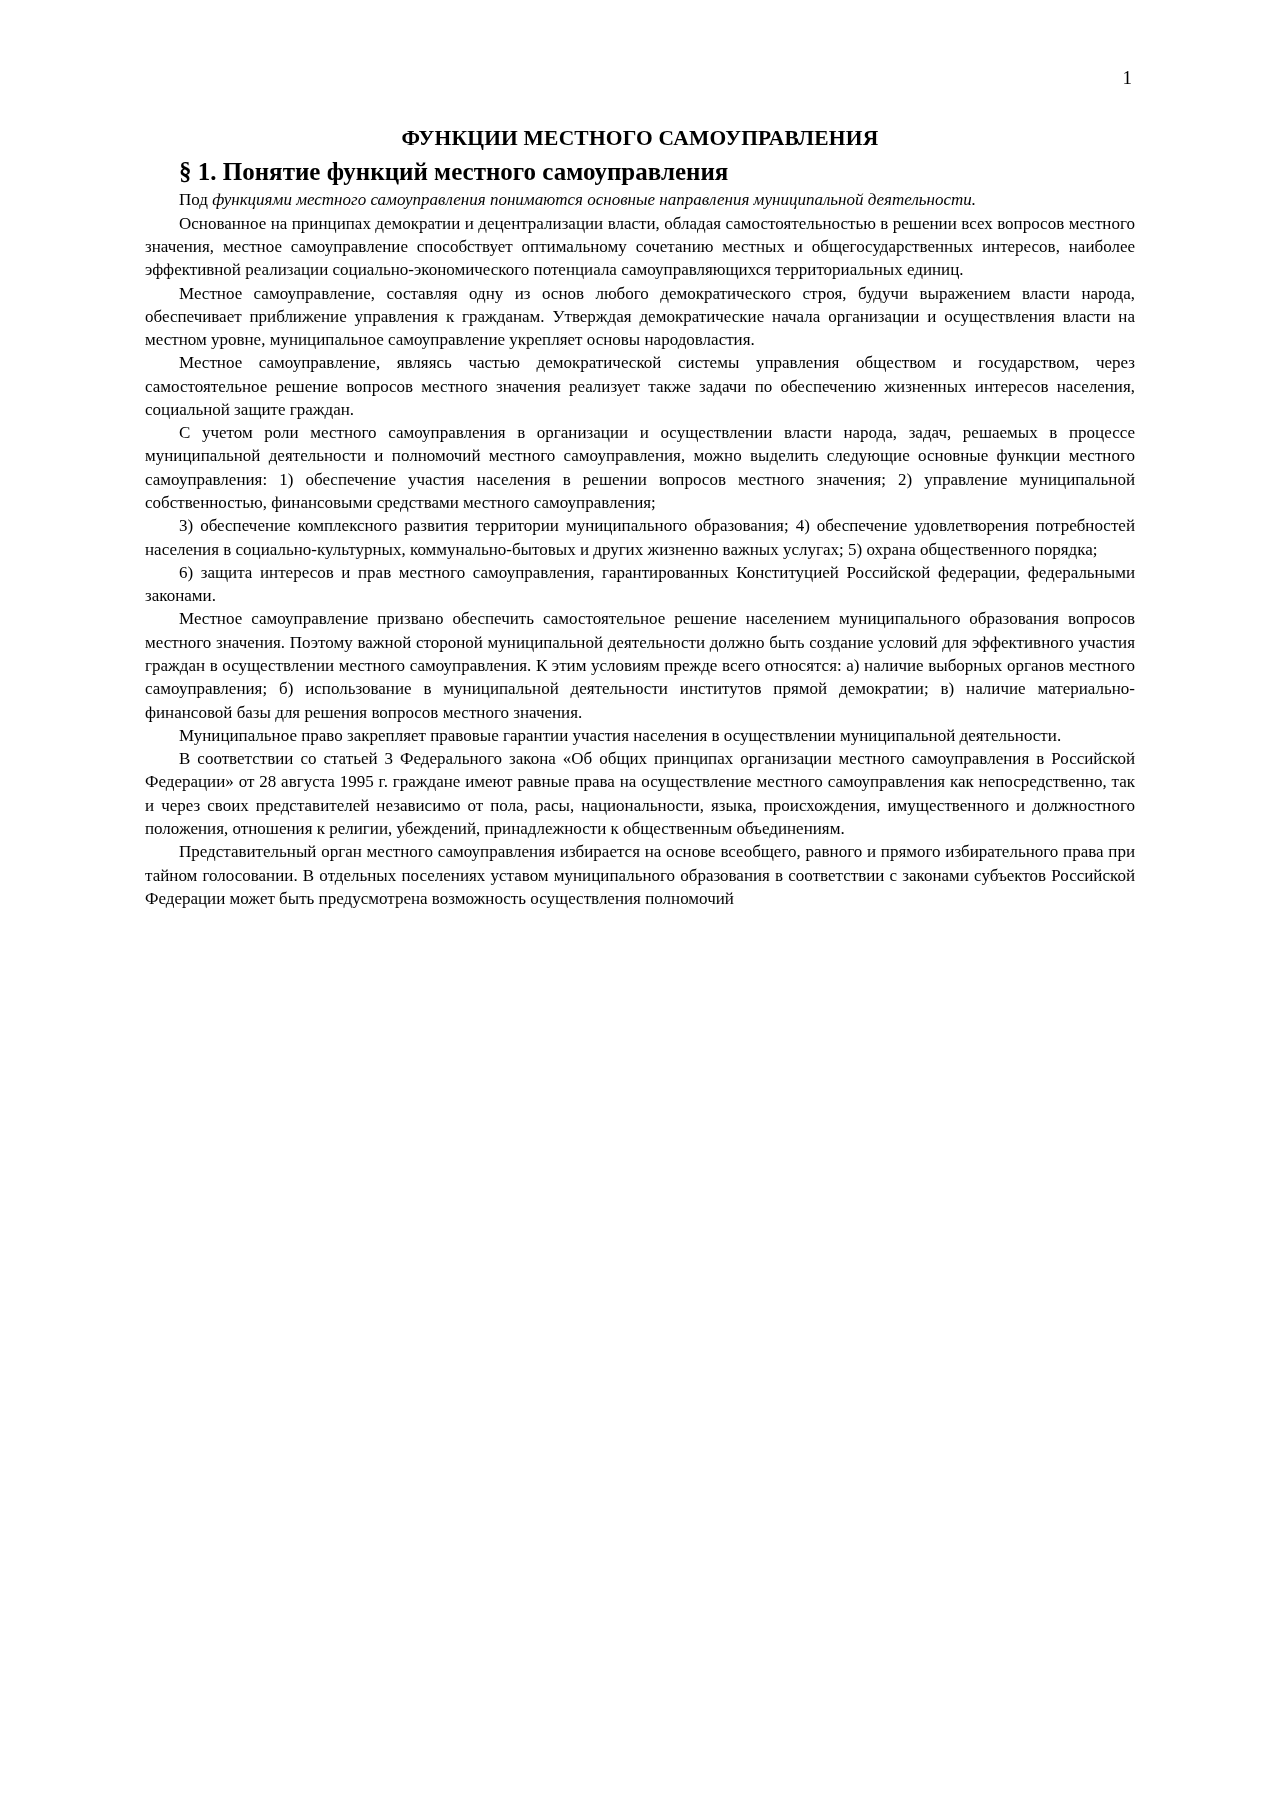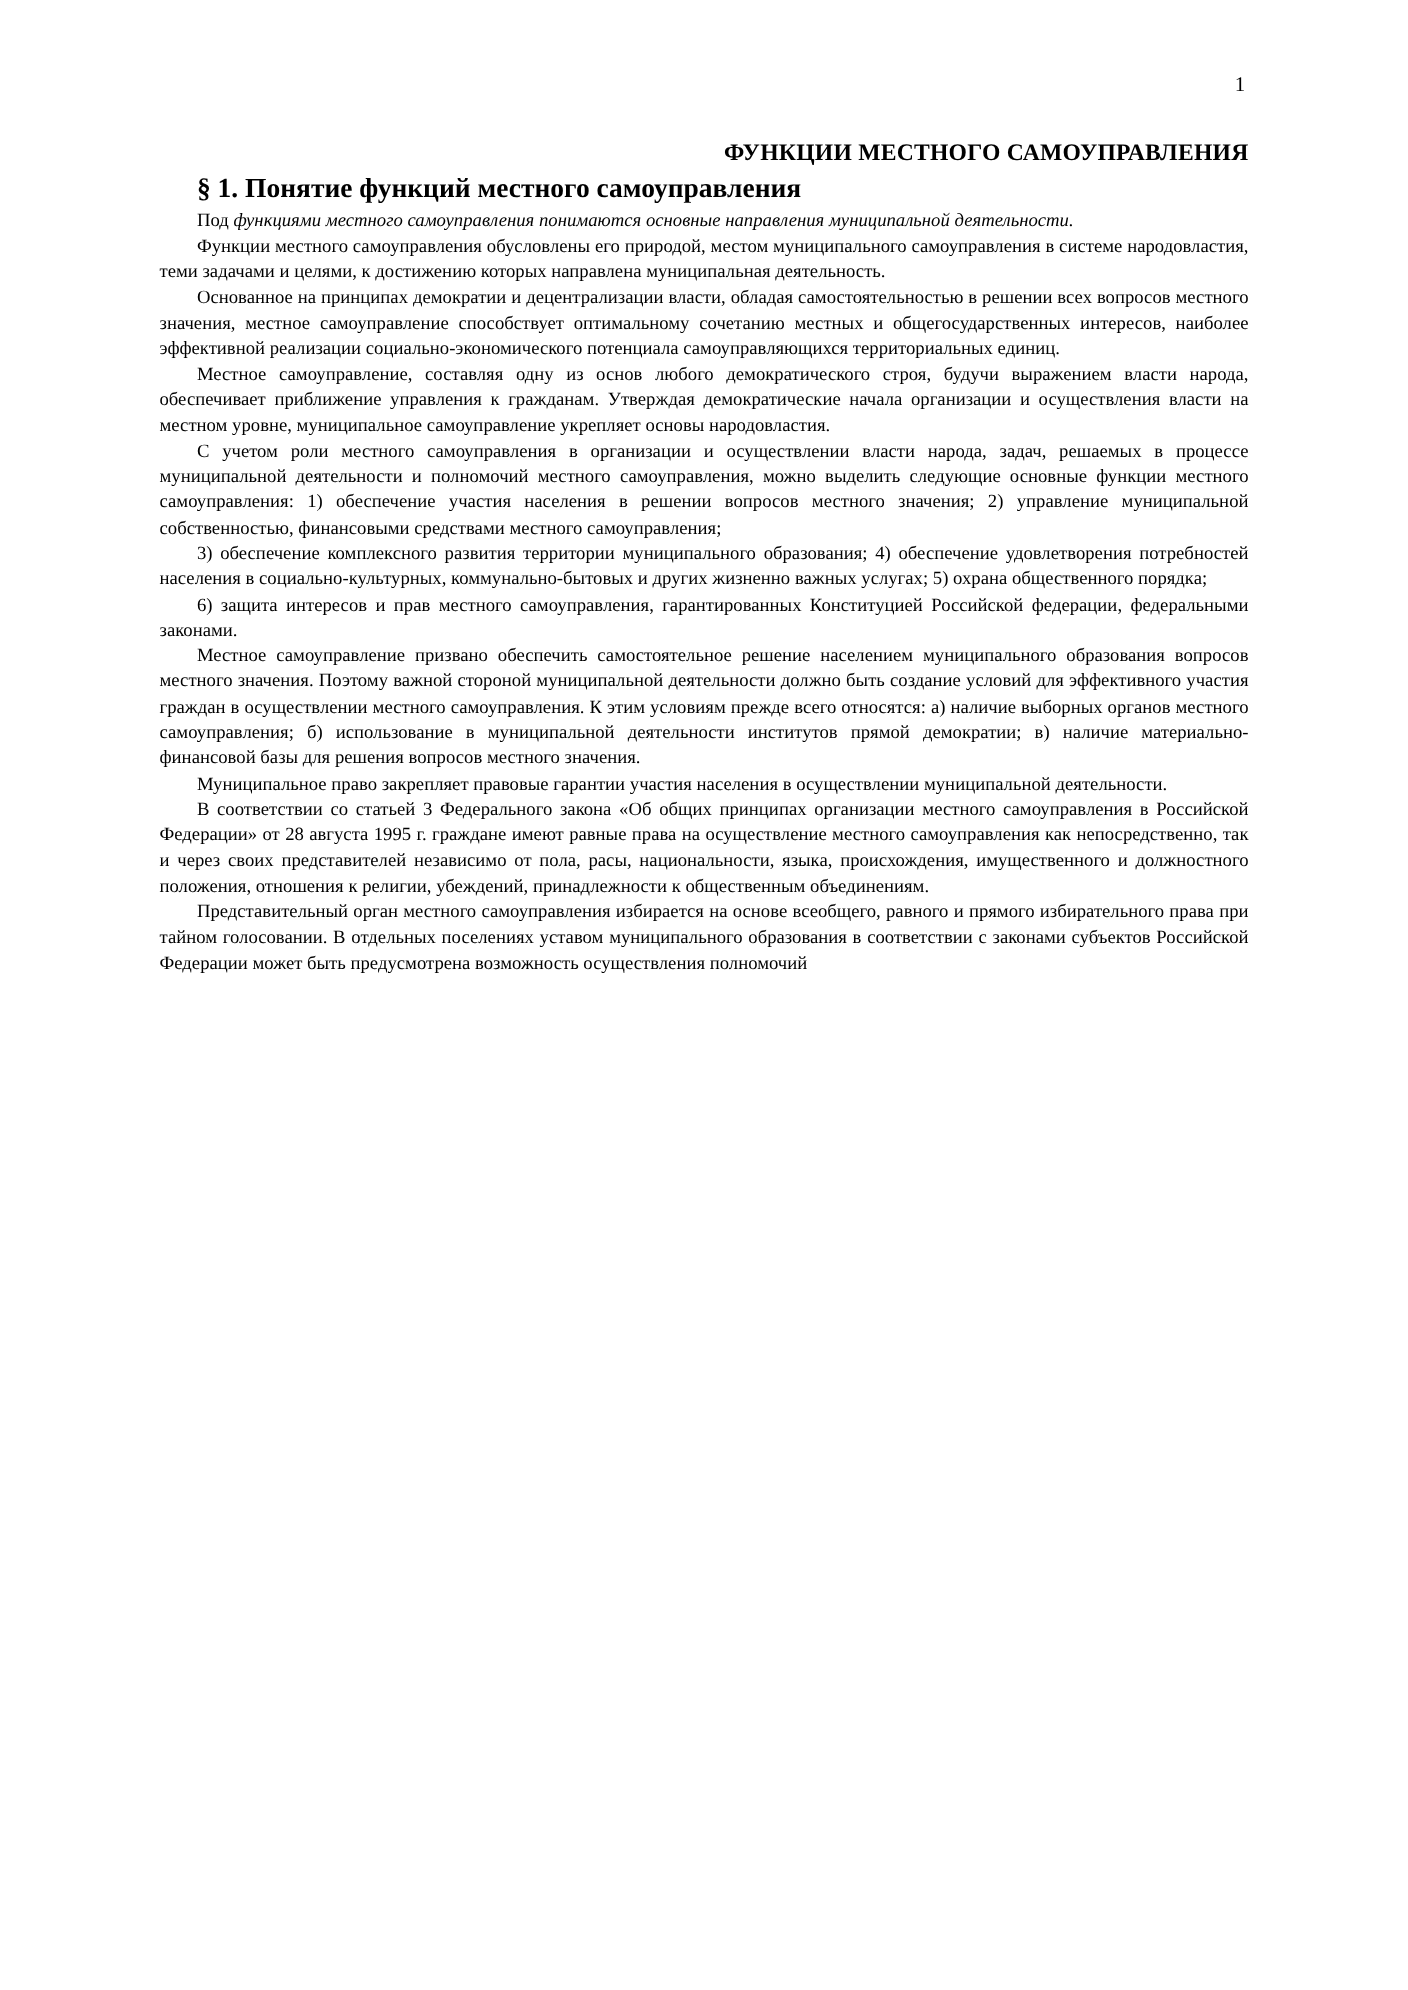--- a/index.html
+++ b/index.html
@@ -22,21 +22,21 @@
   }
   .page-number {
     position: absolute;
     top: 68px;
     right: 148px;
     font-size: 19px;
     line-height: 1;
     font-family: "Liberation Serif", serif;
   }
   .doc-title {
-    text-align: right;
+    text-align: center;
     font-weight: bold;
     font-size: 21.5px;
     letter-spacing: 0.2px;
     margin: 55px 0 0 0;
     line-height: 1.25;
   }
   .section-heading {
     font-weight: bold;
     font-size: 25px;
     margin: 4px 0 0 0;
@@ -61,23 +61,23 @@
 <div class="page">
 
   <div class="page-number">1</div>
 
   <h1 class="doc-title">ФУНКЦИИ МЕСТНОГО САМОУПРАВЛЕНИЯ</h1>
 
   <h2 class="section-heading">§ 1. Понятие функций местного самоуправления</h2>
 
   <p class="body italic-lead"><span>Под </span><span class="it">функциями местного самоуправления понимаются основные направления муниципальной деятельности.</span></p>
 
-  <p class="body">Функции местного самоуправления обусловлены его природой, местом муниципального самоуправления в системе народовластия, теми задачами и целями, к достижению которых направлена муниципальная деятельность.</p>
   <p class="body">Основанное на принципах демократии и децентрализации власти, обладая самостоятельностью в решении всех вопросов местного значения, местное самоуправление способствует оптимальному сочетанию местных и общегосударственных интересов, наиболее эффективной реализации социально-экономического потенциала самоуправляющихся территориальных единиц.</p>
   <p class="body">Местное самоуправление, составляя одну из основ любого демократического строя, будучи выражением власти народа, обеспечивает приближение управления к гражданам. Утверждая демократические начала организации и осуществления власти на местном уровне, муниципальное самоуправление укрепляет основы народовластия.</p>
+  <p class="body">Местное самоуправление, являясь частью демократической системы управления обществом и государством, через самостоятельное решение вопросов местного значения реализует также задачи по обеспечению жизненных интересов населения, социальной защите граждан.</p>
   <p class="body">С учетом роли местного самоуправления в организации и осуществлении власти народа, задач, решаемых в процессе муниципальной деятельности и полномочий местного самоуправления, можно выделить следующие основные функции местного самоуправления: 1) обеспечение участия населения в решении вопросов местного значения; 2) управление муниципальной собственностью, финансовыми средствами местного самоуправления;</p>
   <p class="body">3) обеспечение комплексного развития территории муниципального образования; 4) обеспечение удовлетворения потребностей населения в социально-культурных, коммунально-бытовых и других жизненно важных услугах; 5) охрана общественного порядка;</p>
   <p class="body">6) защита интересов и прав местного самоуправления, гарантированных Конституцией Российской федерации, федеральными законами.</p>
 
 
   <p class="body">Местное самоуправление призвано обеспечить самостоятельное решение населением муниципального образования вопросов местного значения. Поэтому важной стороной муниципальной деятельности должно быть создание условий для эффективного участия граждан в осуществлении местного самоуправления. К этим условиям прежде всего относятся: а) наличие выборных органов местного самоуправления; б) использование в муниципальной деятельности институтов прямой демократии; в) наличие материально-финансовой базы для решения вопросов местного значения.</p>
   <p class="body">Муниципальное право закрепляет правовые гарантии участия населения в осуществлении муниципальной деятельности.</p>
   <p class="body">В соответствии со статьей 3 Федерального закона «Об общих принципах организации местного самоуправления в Российской Федерации» от 28 августа 1995 г. граждане имеют равные права на осуществление местного самоуправления как непосредственно, так и через своих представителей независимо от пола, расы, национальности, языка, происхождения, имущественного и должностного положения, отношения к религии, убеждений, принадлежности к общественным объединениям.</p>
   <p class="body">Представительный орган местного самоуправления избирается на основе всеобщего, равного и прямого избирательного права при тайном голосовании. В отдельных поселениях уставом муниципального образования в соответствии с законами субъектов Российской Федерации может быть предусмотрена возможность осуществления полномочий</p>
 

